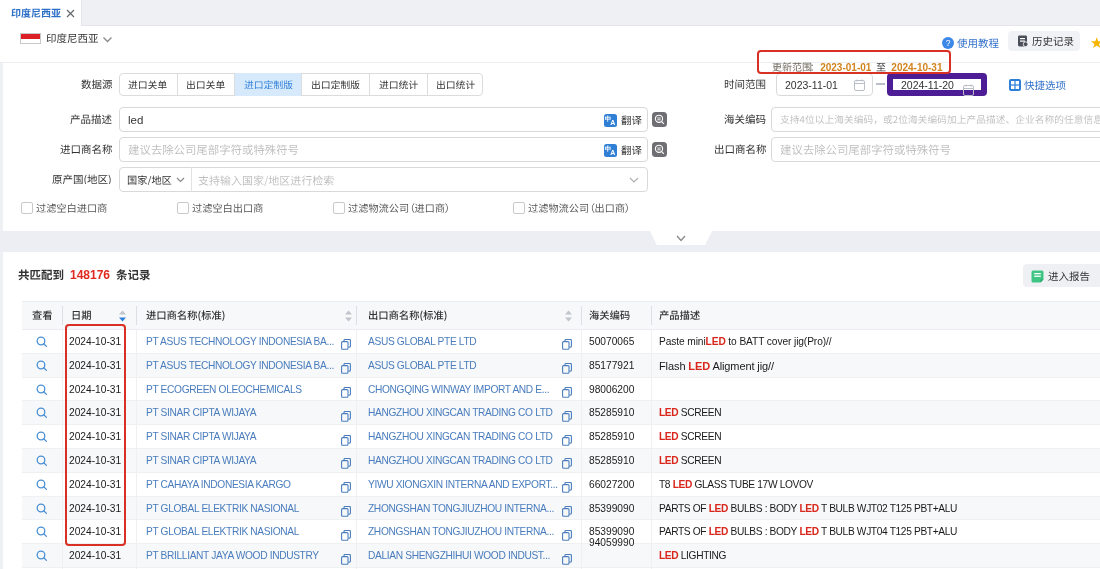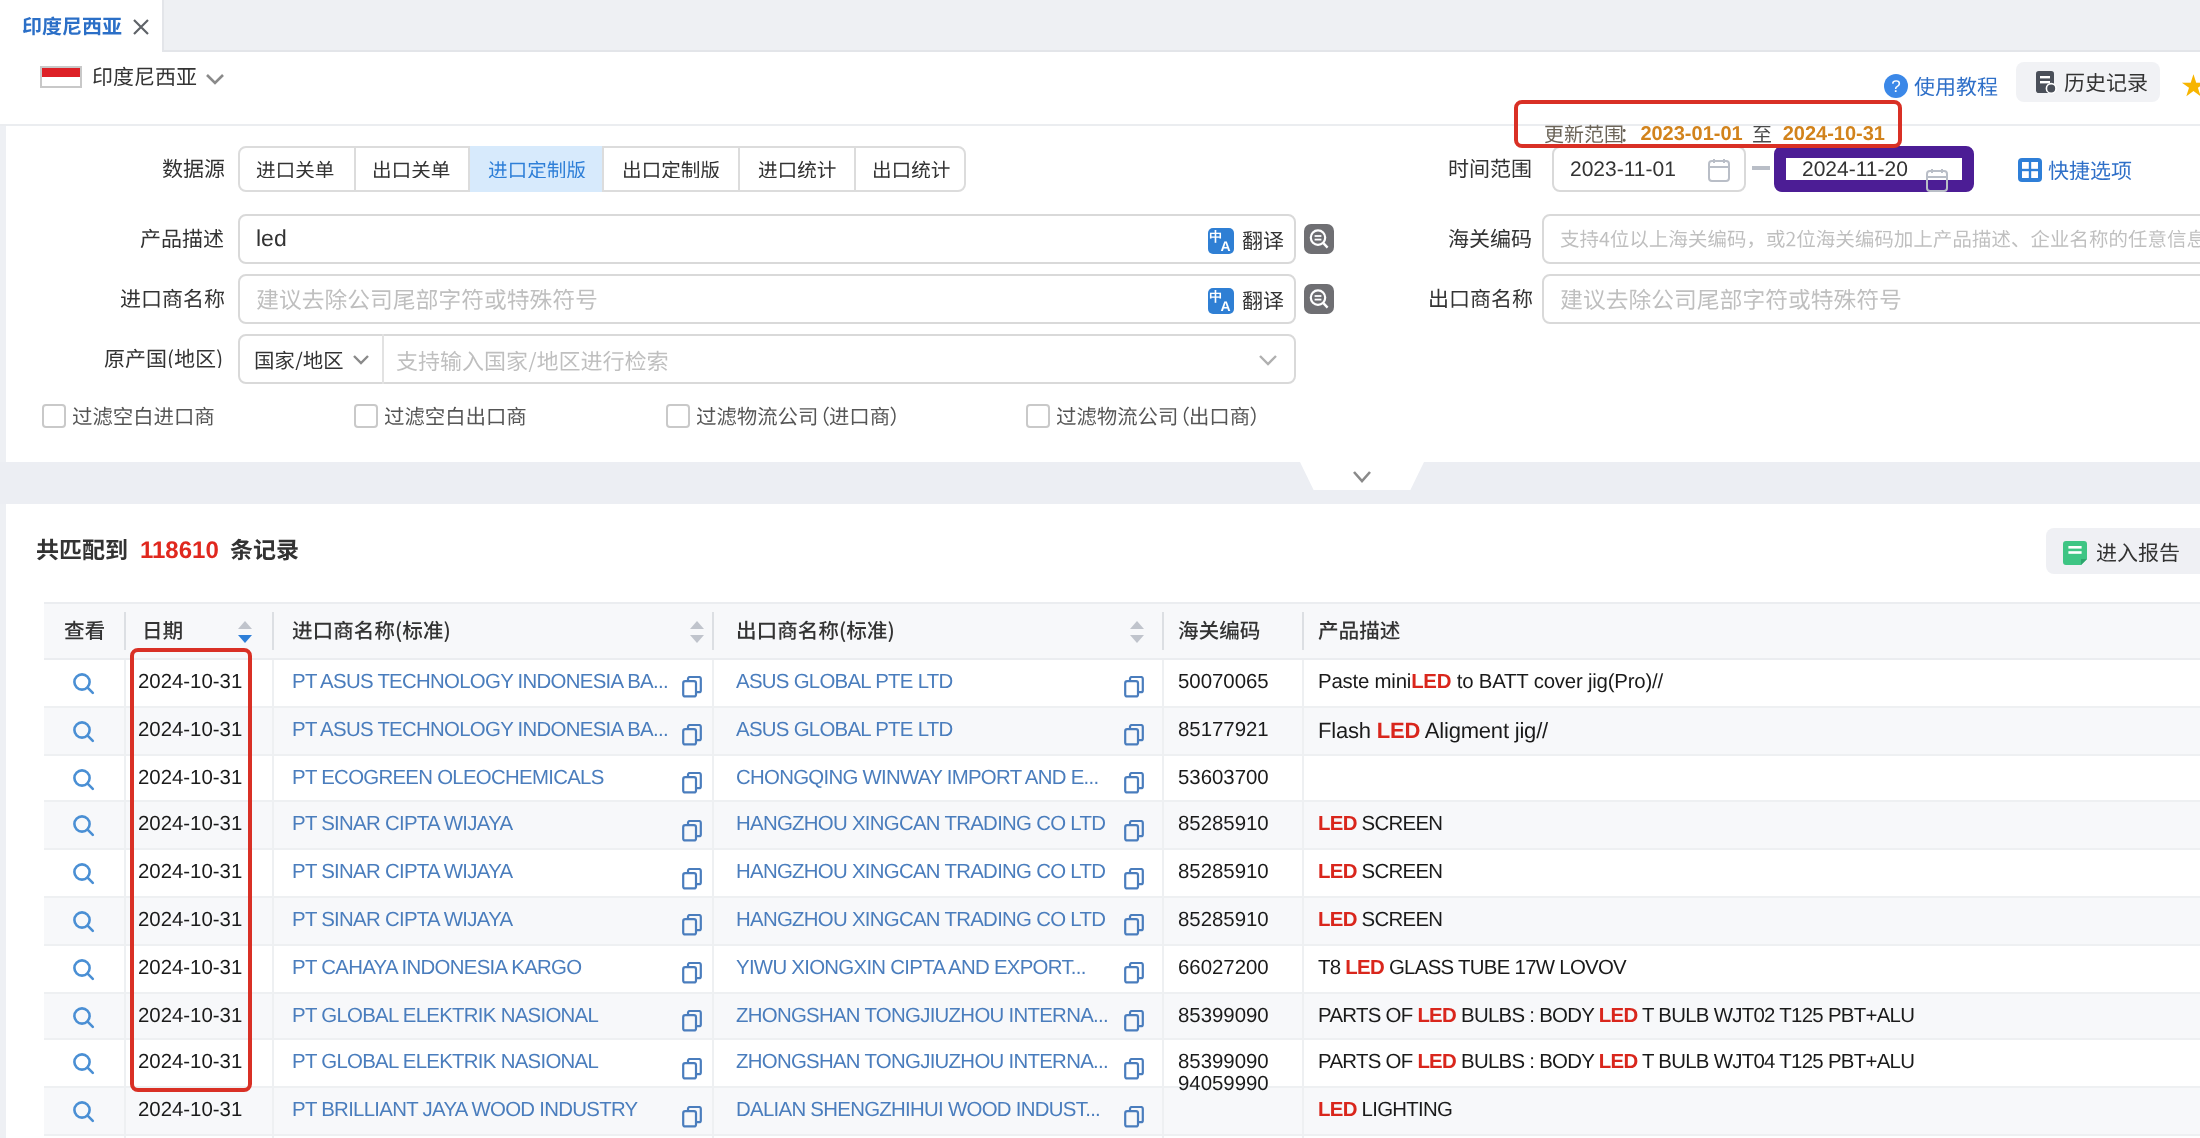--- a/index.html
+++ b/index.html
@@ -577,21 +577,21 @@
       <path d="M2 2 L6 6.5 L10 2" fill="none" stroke="#8a8a8a" stroke-width="1.3"></path>
     </svg>
     <div class="abs" style="left:3px;top:252px;width:1097px;height:317px;background:#fff;border-radius:6px 0 0 0"></div>
     <div class="abs row-flex" style="left:18px;top:265px;height:20px;">
       <svg class="cjk" style="width:46.0px;height:11.5px;vertical-align:-1.38px;" viewBox="0 -10.12 46.00 11.50" fill="#333">
         <use href="#g107" transform="matrix(0.0115,0,0,-0.0115,0.00,0.00)"></use>
         <use href="#g108" transform="matrix(0.0115,0,0,-0.0115,11.50,0.00)"></use>
         <use href="#g109" transform="matrix(0.0115,0,0,-0.0115,23.00,0.00)"></use>
         <use href="#g110" transform="matrix(0.0115,0,0,-0.0115,34.50,0.00)"></use>
       </svg>
-      <span style="font-size:12px;font-weight:bold;color:#e0281e;margin:0 6px">118610</span>
+      <span style="font-size:12px;font-weight:bold;color:#e0281e;margin:0 6px">148176</span>
       <svg class="cjk" style="width:34.5px;height:11.5px;vertical-align:-1.38px;" viewBox="0 -10.12 34.50 11.50" fill="#333">
         <use href="#g111" transform="matrix(0.0115,0,0,-0.0115,0.00,0.00)"></use>
         <use href="#g112" transform="matrix(0.0115,0,0,-0.0115,11.50,0.00)"></use>
         <use href="#g113" transform="matrix(0.0115,0,0,-0.0115,23.00,0.00)"></use>
       </svg>
     </div>
     <div class="abs" style="left:1023px;top:264px;width:77px;height:23px;background:#eff0f4;border-radius:4px 0 0 4px"></div>
     <svg class="abs" style="left:1031px;top:269px" width="13" height="14" viewBox="0 0 13 14">
       <path d="M2 1.5 h9 a1.5 1.5 0 0 1 1.5 1.5 v7.5 l-3 3 h-7.5 a1.5 1.5 0 0 1 -1.5 -1.5 v-9 a1.5 1.5 0 0 1 1.5 -1.5 z" fill="#3ec584"></path>
       <rect x="3.2" y="4" width="6.6" height="1.3" fill="#fff"></rect>
@@ -723,21 +723,21 @@
     <div class="abs" style="left:146px;top:382.5px;font-size:10.2px;letter-spacing:-0.35px;color:#4a7dbd;line-height:14px;white-space:nowrap">PT ECOGREEN OLEOCHEMICALS</div>
     <div class="abs" style="left:341px;top:384.0px;"><svg width="10" height="11" viewBox="0 0 10 11">
         <rect x="0.6" y="2.6" width="6.4" height="7.6" rx="1" fill="none" stroke="#4a7dbd" stroke-width="1.1"></rect>
         <path d="M3 2.6 v-1.2 a0.9 0.9 0 0 1 0.9 -0.9 h4.6 a0.9 0.9 0 0 1 0.9 0.9 v5.8 a0.9 0.9 0 0 1 -0.9 0.9 h-1" fill="none" stroke="#4a7dbd" stroke-width="1.1"></path>
       </svg></div>
     <div class="abs" style="left:368px;top:382.5px;font-size:10.2px;letter-spacing:-0.35px;color:#4a7dbd;line-height:14px;white-space:nowrap">CHONGQING WINWAY IMPORT AND E...</div>
     <div class="abs" style="left:562px;top:384.0px;"><svg width="10" height="11" viewBox="0 0 10 11">
         <rect x="0.6" y="2.6" width="6.4" height="7.6" rx="1" fill="none" stroke="#4a7dbd" stroke-width="1.1"></rect>
         <path d="M3 2.6 v-1.2 a0.9 0.9 0 0 1 0.9 -0.9 h4.6 a0.9 0.9 0 0 1 0.9 0.9 v5.8 a0.9 0.9 0 0 1 -0.9 0.9 h-1" fill="none" stroke="#4a7dbd" stroke-width="1.1"></path>
       </svg></div>
-    <div class="abs" style="left:589px;top:382.5px;font-size:10.2px;color:#1a1a1a;line-height:14px">53603700</div>
+    <div class="abs" style="left:589px;top:382.5px;font-size:10.2px;color:#1a1a1a;line-height:14px">98006200</div>
     <div class="abs" style="left:22px;top:401.4px;width:1078px;height:23.8px;background:#f7f8fa;border-bottom:1px solid #eef0f2"></div>
     <div class="abs" style="left:35px;top:406.3px;"><svg width="14" height="14" viewBox="0 0 14 14">
         <circle cx="6" cy="6" r="3.8" fill="none" stroke="#4a8fd4" stroke-width="1.3"></circle>
         <line x1="8.8" y1="8.8" x2="11.4" y2="11.4" stroke="#4a8fd4" stroke-width="1.3" stroke-linecap="round"></line>
       </svg></div>
     <div class="abs" style="left:69px;top:406.3px;font-size:10.2px;color:#1a1a1a;line-height:14px">2024-10-31</div>
     <div class="abs" style="left:146px;top:406.3px;font-size:10.2px;letter-spacing:-0.35px;color:#4a7dbd;line-height:14px;white-space:nowrap">PT SINAR CIPTA WIJAYA</div>
     <div class="abs" style="left:341px;top:407.8px;"><svg width="10" height="11" viewBox="0 0 10 11">
         <rect x="0.6" y="2.6" width="6.4" height="7.6" rx="1" fill="none" stroke="#4a7dbd" stroke-width="1.1"></rect>
         <path d="M3 2.6 v-1.2 a0.9 0.9 0 0 1 0.9 -0.9 h4.6 a0.9 0.9 0 0 1 0.9 0.9 v5.8 a0.9 0.9 0 0 1 -0.9 0.9 h-1" fill="none" stroke="#4a7dbd" stroke-width="1.1"></path>
@@ -789,21 +789,21 @@
     <div class="abs" style="left:35px;top:477.7px;"><svg width="14" height="14" viewBox="0 0 14 14">
         <circle cx="6" cy="6" r="3.8" fill="none" stroke="#4a8fd4" stroke-width="1.3"></circle>
         <line x1="8.8" y1="8.8" x2="11.4" y2="11.4" stroke="#4a8fd4" stroke-width="1.3" stroke-linecap="round"></line>
       </svg></div>
     <div class="abs" style="left:69px;top:477.7px;font-size:10.2px;color:#1a1a1a;line-height:14px">2024-10-31</div>
     <div class="abs" style="left:146px;top:477.7px;font-size:10.2px;letter-spacing:-0.35px;color:#4a7dbd;line-height:14px;white-space:nowrap">PT CAHAYA INDONESIA KARGO</div>
     <div class="abs" style="left:341px;top:479.2px;"><svg width="10" height="11" viewBox="0 0 10 11">
         <rect x="0.6" y="2.6" width="6.4" height="7.6" rx="1" fill="none" stroke="#4a7dbd" stroke-width="1.1"></rect>
         <path d="M3 2.6 v-1.2 a0.9 0.9 0 0 1 0.9 -0.9 h4.6 a0.9 0.9 0 0 1 0.9 0.9 v5.8 a0.9 0.9 0 0 1 -0.9 0.9 h-1" fill="none" stroke="#4a7dbd" stroke-width="1.1"></path>
       </svg></div>
-    <div class="abs" style="left:368px;top:477.7px;font-size:10.2px;letter-spacing:-0.35px;color:#4a7dbd;line-height:14px;white-space:nowrap">YIWU XIONGXIN CIPTA AND EXPORT...</div>
+    <div class="abs" style="left:368px;top:477.7px;font-size:10.2px;letter-spacing:-0.35px;color:#4a7dbd;line-height:14px;white-space:nowrap">YIWU XIONGXIN INTERNA AND EXPORT...</div>
     <div class="abs" style="left:562px;top:479.2px;"><svg width="10" height="11" viewBox="0 0 10 11">
         <rect x="0.6" y="2.6" width="6.4" height="7.6" rx="1" fill="none" stroke="#4a7dbd" stroke-width="1.1"></rect>
         <path d="M3 2.6 v-1.2 a0.9 0.9 0 0 1 0.9 -0.9 h4.6 a0.9 0.9 0 0 1 0.9 0.9 v5.8 a0.9 0.9 0 0 1 -0.9 0.9 h-1" fill="none" stroke="#4a7dbd" stroke-width="1.1"></path>
       </svg></div>
     <div class="abs" style="left:589px;top:477.7px;font-size:10.2px;color:#1a1a1a;line-height:14px">66027200</div>
     <div class="abs" style="left:659px;top:477.7px;font-size:10.2px;letter-spacing:-0.35px;color:#1a1a1a;line-height:14px;white-space:nowrap">T8 <b style="color:#d9261c">LED</b> GLASS TUBE 17W LOVOV</div>
     <div class="abs" style="left:22px;top:496.6px;width:1078px;height:23.8px;background:#f7f8fa;border-bottom:1px solid #eef0f2"></div>
     <div class="abs" style="left:35px;top:501.5px;"><svg width="14" height="14" viewBox="0 0 14 14">
         <circle cx="6" cy="6" r="3.8" fill="none" stroke="#4a8fd4" stroke-width="1.3"></circle>
         <line x1="8.8" y1="8.8" x2="11.4" y2="11.4" stroke="#4a8fd4" stroke-width="1.3" stroke-linecap="round"></line>

